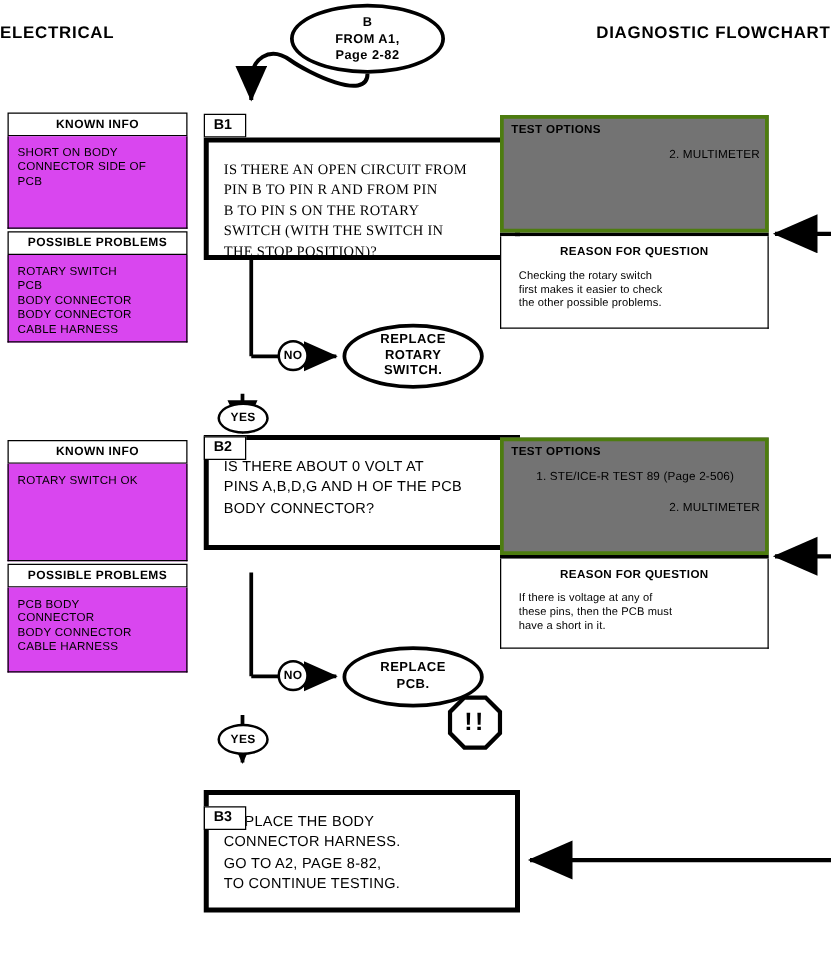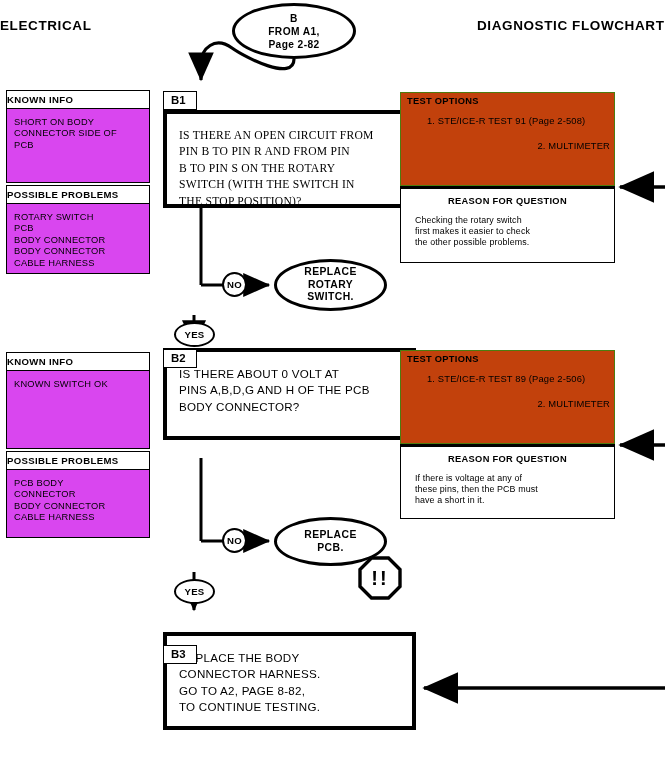--- a/index.html
+++ b/index.html
@@ -23,20 +23,21 @@
     letter-spacing: 0.6px;
     white-space: nowrap;
   }
   #hdr-left  { left: 0px;   top: 18px; }
   #hdr-right { left: 477px; top: 18px; }
 
   
   .info-stack { position: absolute; width: 144px; }
   .info-band {
     border: 1px solid #000;
+    text-align: center;
     font-weight: bold;
     font-size: 9.6px;
     letter-spacing: 0.35px;
     padding: 3px 0 3px;
     background: #fff;
   }
   .info-body {
     border: 1px solid #000;
     border-top: none;
     font-size: 9.3px;
@@ -80,22 +81,22 @@
     width: 34px;
     z-index: 6;
   }
   #tab1 { left: 163px; top: 91px; }
   #tab2 { left: 163px; top: 349px; }
   #tab3 { left: 163px; top: 613px; margin-top: 32px; }
 
   
   .rpanel { position: absolute; width: 215px; }
   .rp-top {
-    border: 1px solid #4d7c0f;
-    background: #c2410c;
+    border: 3px solid #4d7c0f;
+    background: #737373;
     position: relative;
     padding: 0;
   }
   .rp-title {
     font-weight: bold;
     font-size: 9.3px;
     letter-spacing: 0.3px;
     padding: 3px 0 0 6px;
   }
   .rp-opts {
@@ -244,21 +245,21 @@
     <div class="info-band">POSSIBLE PROBLEMS</div>
     <div class="info-body pp-body">ROTARY SWITCH
 PCB
 BODY CONNECTOR
 BODY CONNECTOR
   CABLE HARNESS</div>
   </div>
 
   <div class="info-stack" id="stack2">
     <div class="info-band">KNOWN INFO</div>
-    <div class="info-body ki-body">KNOWN SWITCH OK</div>
+    <div class="info-body ki-body">ROTARY SWITCH OK</div>
     <div class="band-sep"></div>
     <div class="info-band">POSSIBLE PROBLEMS</div>
     <div class="info-body pp-body">  PCB BODY
     CONNECTOR
 BODY CONNECTOR
   CABLE HARNESS</div>
   </div>
 
   <div class="tab" id="tab1">B1</div>
   <div class="qbox" id="qbox1">IS THERE AN OPEN CIRCUIT FROM
@@ -275,21 +276,20 @@
   <div class="tab" id="tab3">B3</div>
   <div class="qbox" id="qbox3">REPLACE THE BODY
 CONNECTOR HARNESS.
 GO TO A2, PAGE 8-82,
 TO CONTINUE TESTING.</div>
 
   <div class="rpanel" id="rpanel1">
     <div class="rp-top">
       <div class="rp-title">TEST OPTIONS</div>
       <div class="rp-opts">
-        <div class="opt">1.  STE/ICE-R TEST 91 (Page 2-508)</div>
         <div class="opt">2. MULTIMETER</div>
       </div>
     </div>
     <div class="rp-divider"></div>
     <div class="rp-bot">
       <div class="rp-bot-title">REASON FOR QUESTION</div>
       <div class="rp-reason">Checking the rotary switch
 first makes it easier to check
 the other possible problems.</div>
     </div>

